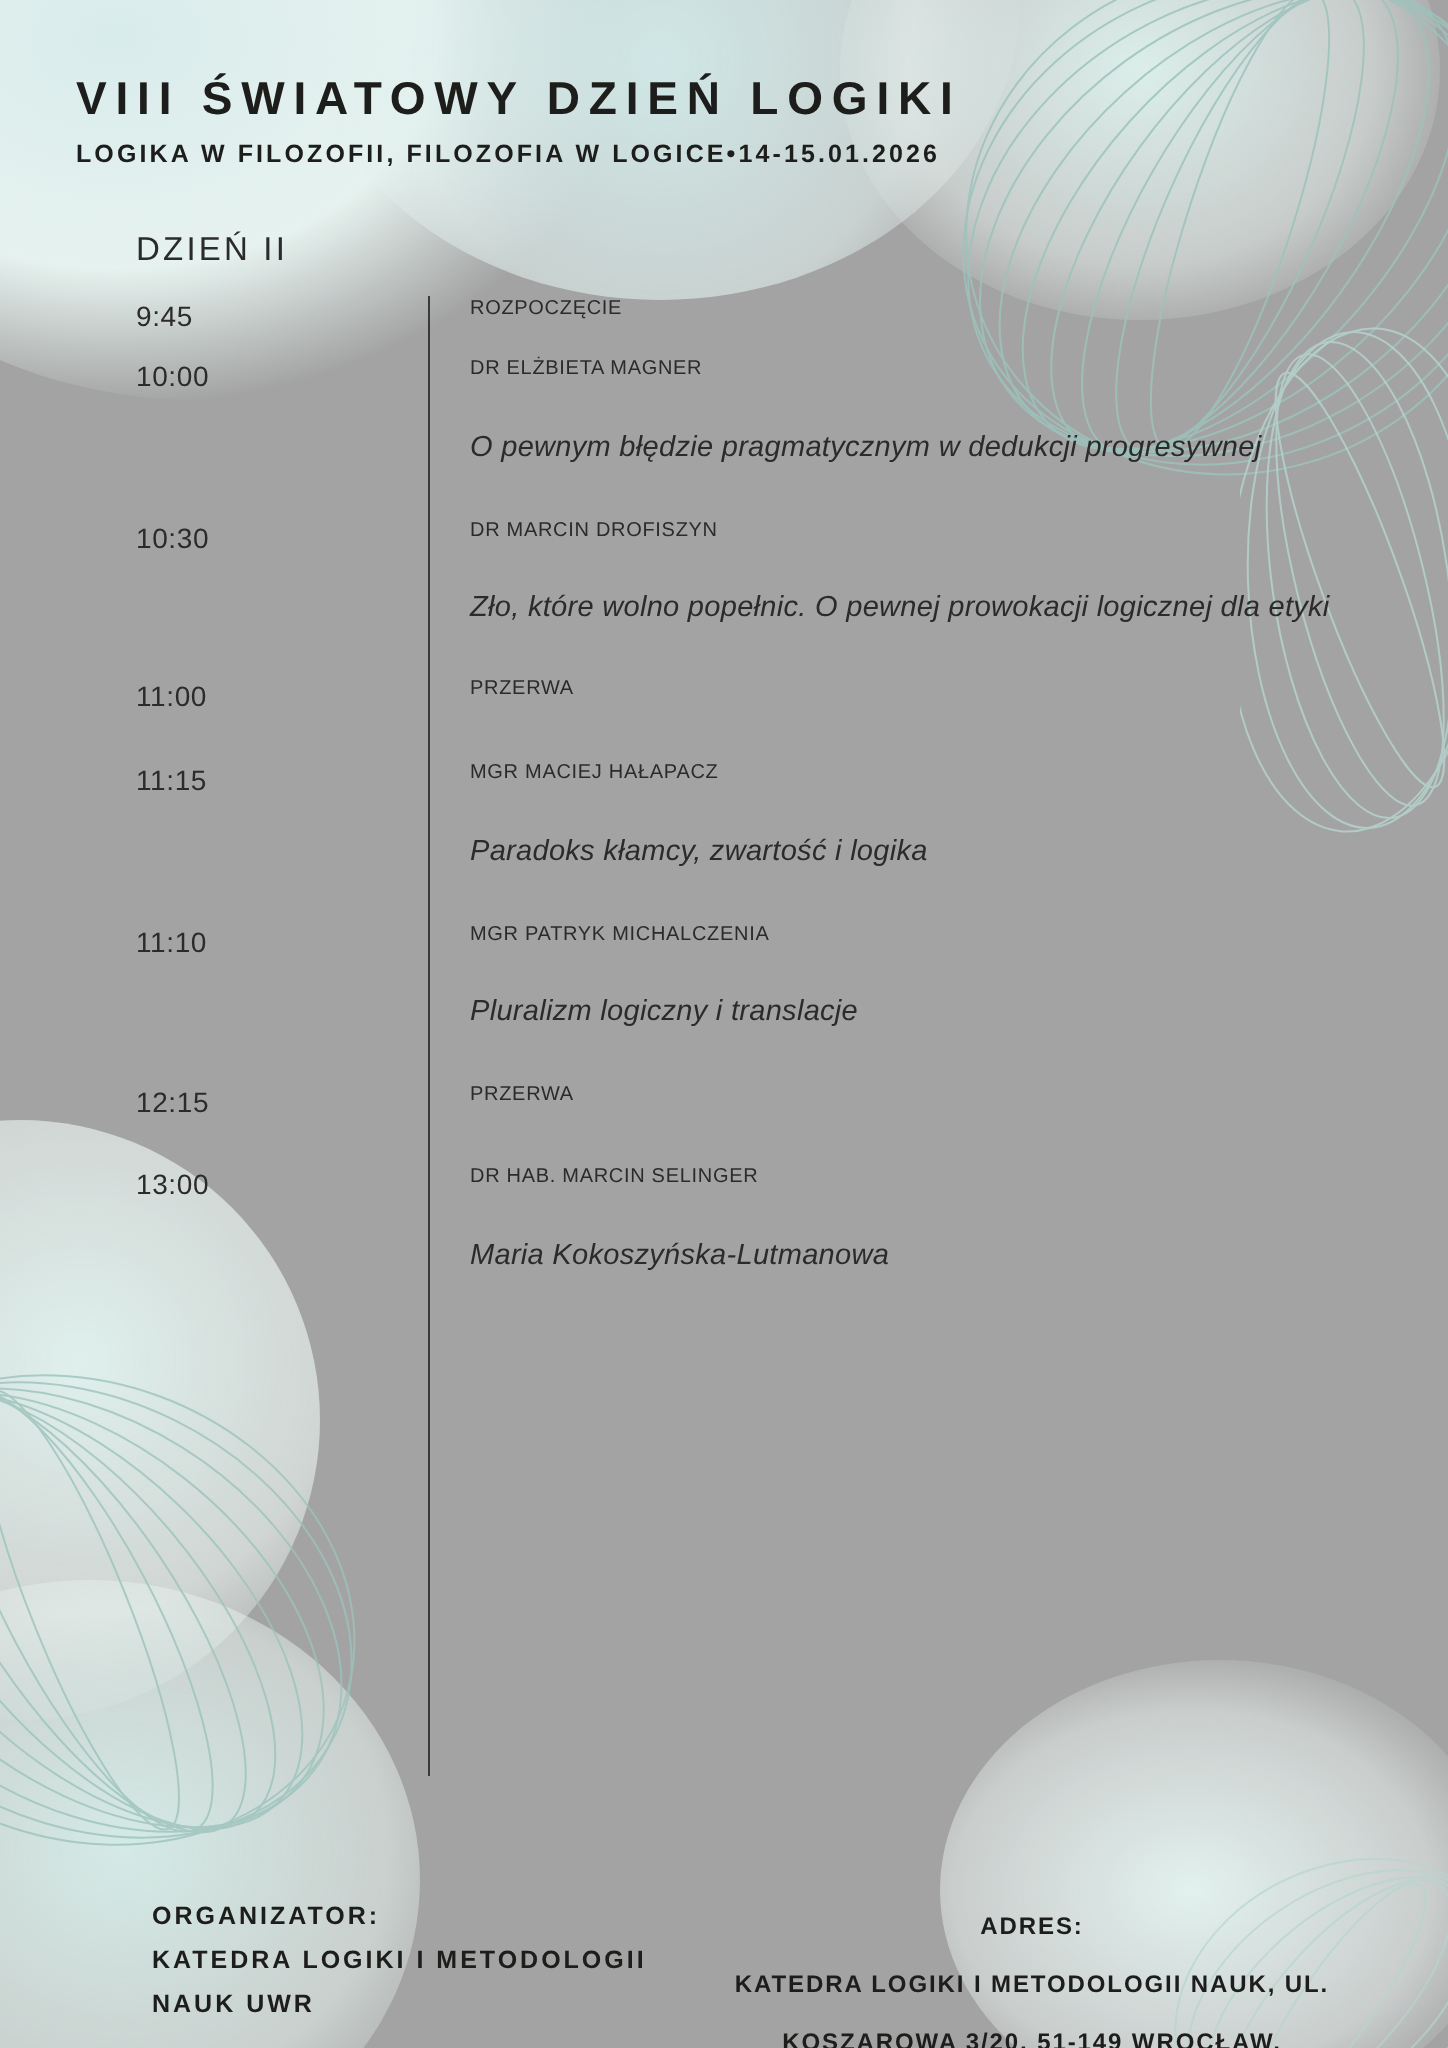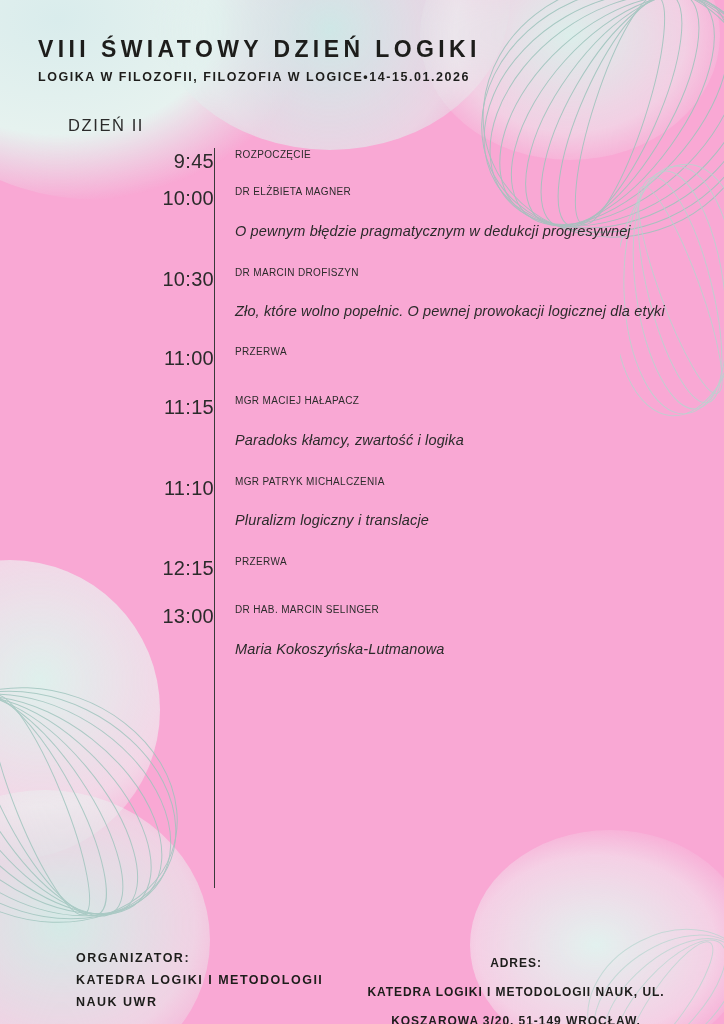--- a/index.html
+++ b/index.html
@@ -12,21 +12,21 @@
     background: #ffffff;
     font-family: "Liberation Sans", sans-serif;
     color: #2b2b2b;
     overflow: hidden;
   }
   .page {
     position: relative;
     width: 724px;
     height: 1024px;
     overflow: hidden;
-    background: #f9a8d4;
+    background: #a3a3a3;
   }
 
   
   .bg {
     position: absolute;
     inset: 0;
     pointer-events: none;
     overflow: hidden;
   }
   .blob {
@@ -120,25 +120,24 @@
     background: #3a3a3a;
   }
   .row {
     position: relative;
     display: flex;
     align-items: flex-start;
   }
   .time {
     width: 146px;
     flex: 0 0 146px;
-    font-size: 20px;
+    font-size: 14px;
     color: #2b2b2b;
     padding-top: 2px;
     letter-spacing: 0.3px;
-    text-align: right;
   }
   .entry {
     padding-left: 21px;
     flex: 1;
   }
   .speaker {
     font-size: 10px;
     letter-spacing: 0.35px;
     color: #2b2b2b;
     line-height: 1.35;

